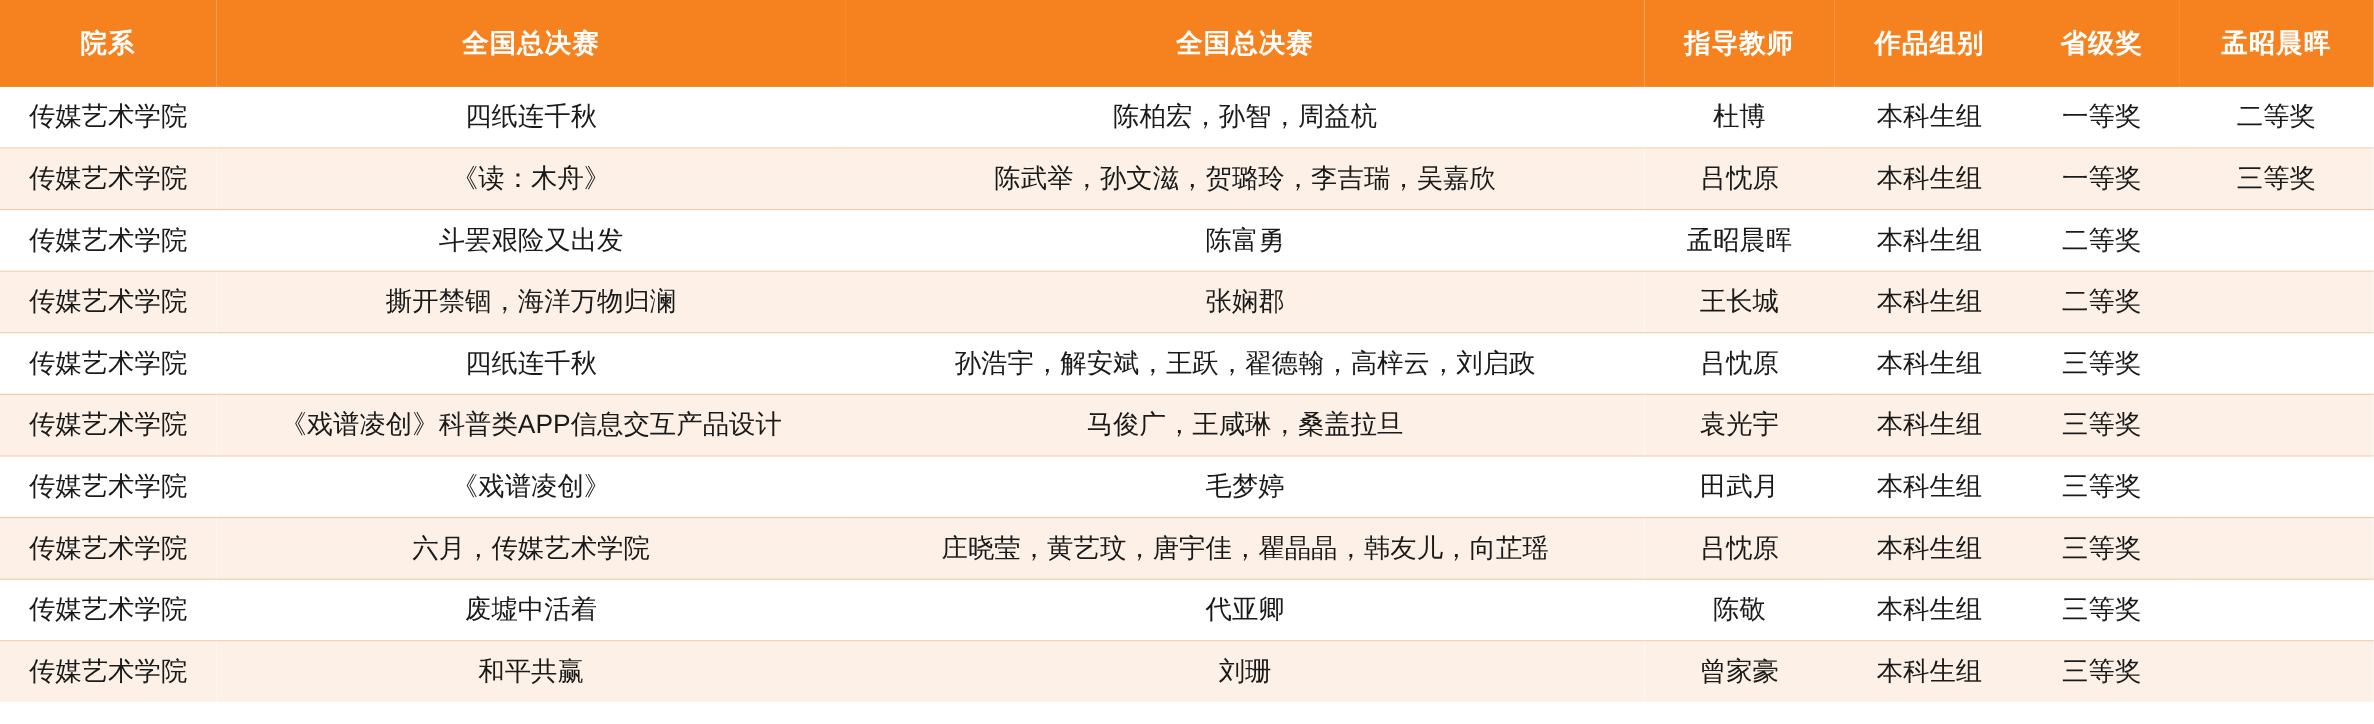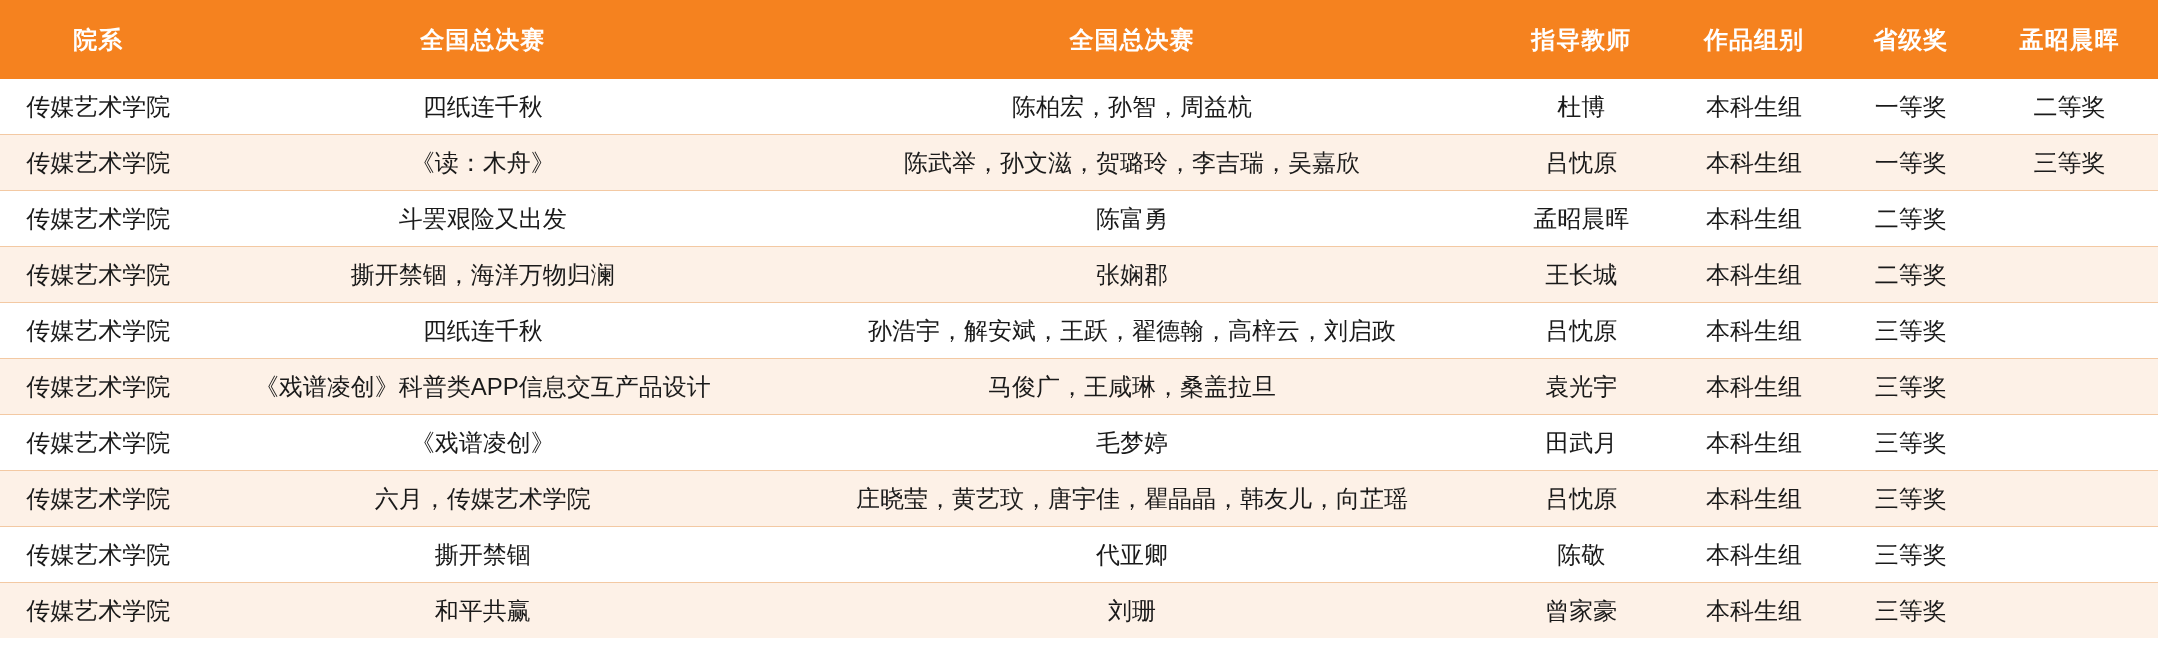--- a/index.html
+++ b/index.html
@@ -150,21 +150,21 @@
         <td>传媒艺术学院</td>
         <td>六月，传媒艺术学院</td>
         <td>庄晓莹，黄艺玟，唐宇佳，瞿晶晶，韩友儿，向芷瑶</td>
         <td>吕忱原</td>
         <td>本科生组</td>
         <td>三等奖</td>
         <td></td>
       </tr>
       <tr class="odd">
         <td>传媒艺术学院</td>
-        <td>撕开禁锢</td>
+        <td>废墟中活着</td>
         <td>代亚卿</td>
         <td>陈敬</td>
         <td>本科生组</td>
         <td>三等奖</td>
         <td></td>
       </tr>
       <tr class="even">
         <td>传媒艺术学院</td>
         <td>和平共赢</td>
         <td>刘珊</td>

